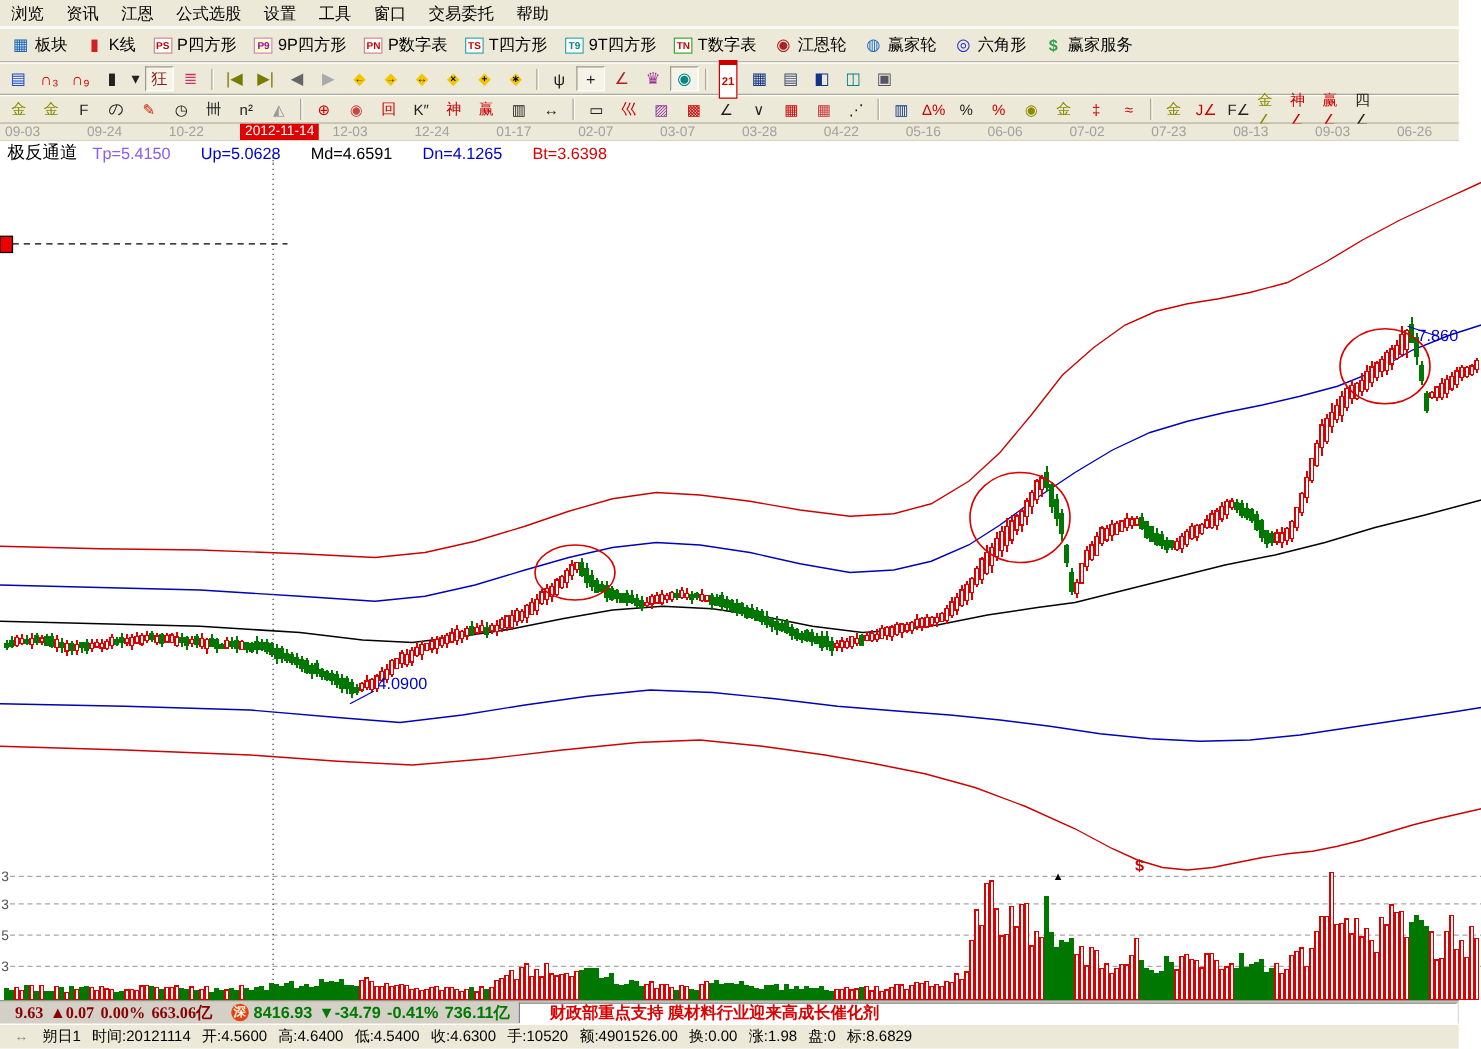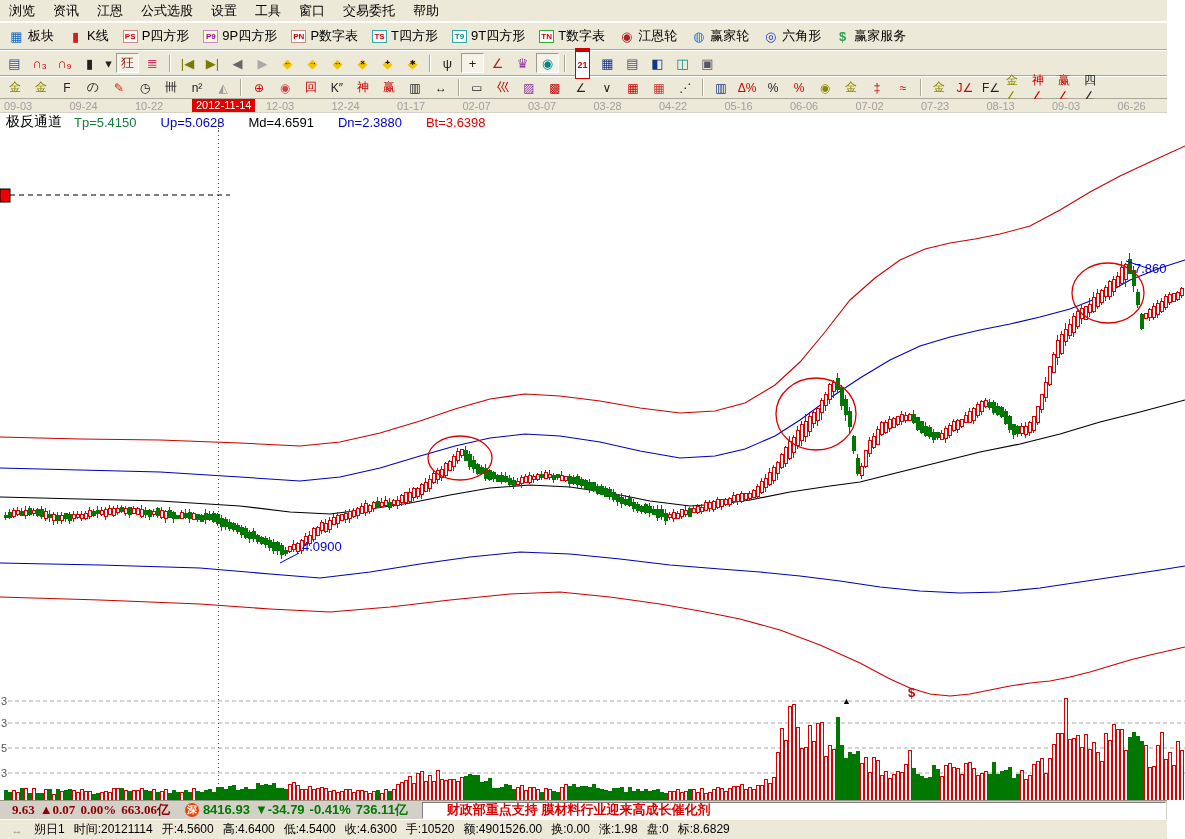--- a/index.html
+++ b/index.html
@@ -52,21 +52,21 @@
 .chart-wrap svg { display:block; }
 
 
 .ticker { height:19px; background:#d4d0c8; border-top:1px solid #989488; display:flex; align-items:center;
   font-size:13px; font-weight:bold; white-space:nowrap; }
 .t-seg span { margin-right:5px; }
 .t-sh { margin-left:12px;font-family:Liberation Serif, serif; }
 .badge-circle { width:14px; height:14px; border-radius:50%; background:#e8420e; color:#ffe;
   font-size:10px; font-weight:bold; display:inline-flex; align-items:center; justify-content:center;
   margin:0 4px 0 10px; }
-.news-box { flex:1; height:17px; margin:0 1px 0 9px; background:#fff;
+.news-box { flex:1; height:17px; margin:0 1px 0 2px; background:#fff;
   border:1px solid; border-color:#808080 #fff #fff #808080;
   color:#dd0000; display:flex; align-items:center; padding-left:24px; overflow:hidden; }
 
 
 .status-bar { height:20px; background:#ece9d8; border-top:1px solid #fff; display:flex;
   align-items:center; font-size:12px; color:#000; white-space:nowrap; }
 .status-mark { width:34px; color:#888; font-size:11px; text-align:center; }
 .status-field { margin-right:9px; }
 </style>
 </head>
@@ -374,24 +374,24 @@
       <span class="date-label" style="left: 790px;">06-06</span>
       <span class="date-label" style="left: 855.5px;">07-02</span>
       <span class="date-label" style="left: 921px;">07-23</span>
       <span class="date-label" style="left: 986.5px;">08-13</span>
       <span class="date-label" style="left: 1052px;">09-03</span>
       <span class="date-label" style="left: 1117.5px;">06-26</span>
     </div>
   <div class="indicator-row">
     <span class="ind-title">极反通道</span>
     <span class="ind-fields" style="display:flex;">
-        <span class="ind-field" style="color: #15803d;">Tp=5.4150</span>
+        <span class="ind-field" style="color: #8b5cf6;">Tp=5.4150</span>
         <span class="ind-field" style="color: rgb(0, 0, 204);">Up=5.0628</span>
         <span class="ind-field" style="color: rgb(0, 0, 0);">Md=4.6591</span>
-        <span class="ind-field" style="color: rgb(0, 0, 204);">Dn=2.3880</span>
+        <span class="ind-field" style="color: rgb(0, 0, 204);">Dn=4.1265</span>
         <span class="ind-field" style="color: rgb(221, 0, 0);">Bt=3.6398</span>
       </span>
     <span class="ind-cursor"></span>
   </div>
   <div class="chart-wrap">
     <svg width="1185" height="669" viewBox="0 0 1185 669">
         <g>
           <line x1="8" y1="570" x2="1185" y2="570" stroke="#a8a8a8" stroke-dasharray="4 3"></line>
           <line x1="8" y1="592" x2="1185" y2="592" stroke="#a8a8a8" stroke-dasharray="4 3"></line>
           <line x1="8" y1="617" x2="1185" y2="617" stroke="#a8a8a8" stroke-dasharray="4 3"></line>

